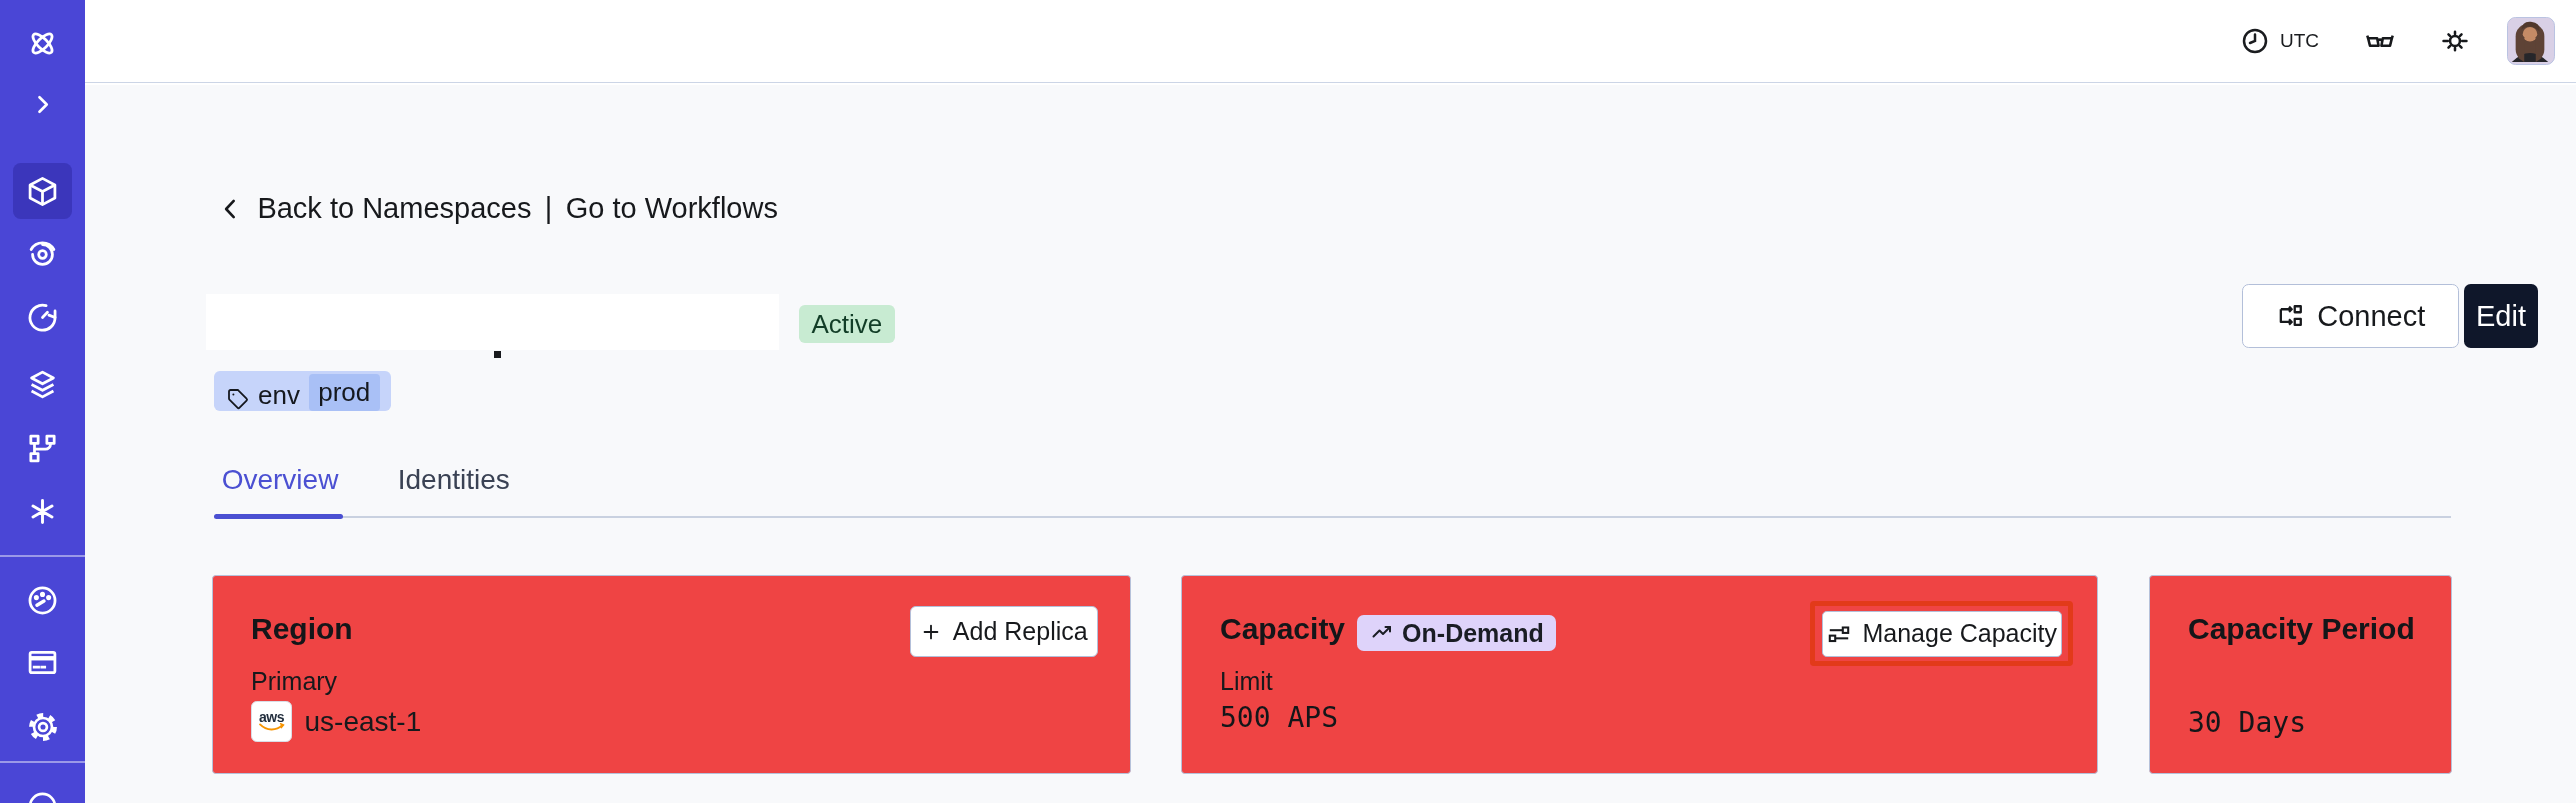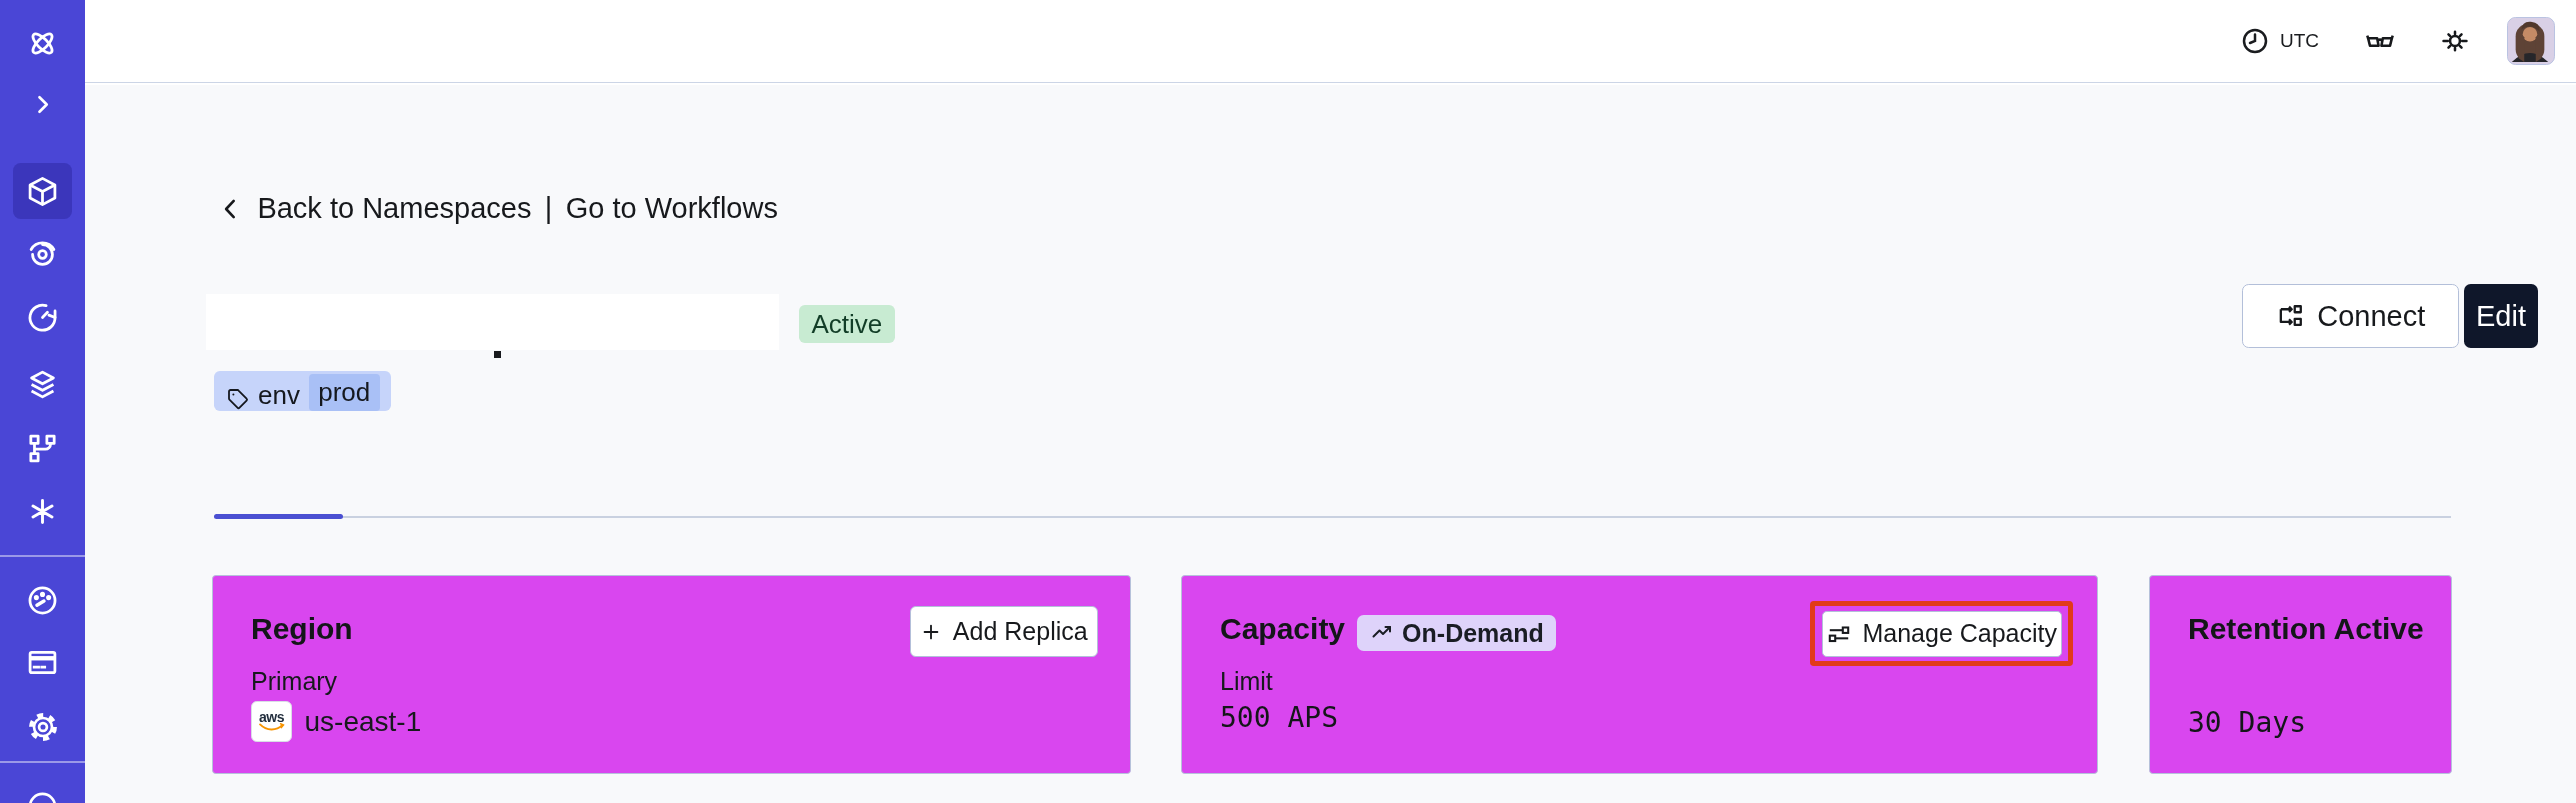--- a/index.html
+++ b/index.html
@@ -42,21 +42,21 @@
     border-radius:6.7px; font-size:29px; color:#17191c; background:#fff; border:1.9px solid #b3bfd9; }
   .btn-connect { width:217px; height:64px; }
   .btn-edit { width:74px; height:64px; background:#0f172a; border:none; color:#fff; }
 
   .tabs { position:absolute; left:129px; top:379px; display:flex; gap:44px; font-size:28px; }
   .tab { padding:0 7.7px; cursor:pointer; color:#3a4254; }
   .tab.active { color:#4b50d2; }
   .tab-underline { position:absolute; left:129px; top:429px; width:129px; height:4.8px; background:#4b50d2; border-radius:2.9px; z-index:2; }
   .tab-divider { position:absolute; left:129px; top:431px; width:2237px; height:1.9px; background:#c9d1e0; }
 
-  .card { position:absolute; top:490px; height:199px; background:#d946ef; border:1.9px solid #b6c2da; border-radius:3.8px; }
+  .card { position:absolute; top:490px; height:199px; background:#ef4444; border:1.9px solid #b6c2da; border-radius:3.8px; }
   .card-region { left:127px; width:919px; }
   .card-capacity { left:1096px; width:917px; }
   .card-retention { left:2064px; width:303px; }
   .card-title { position:absolute; left:38px; top:36px; font-size:30px; font-weight:700; color:#141619; }
   .card-label { position:absolute; left:38px; top:91px; font-size:25px; color:#17191c; }
   .card-value-row { position:absolute; left:38px; top:125px; display:flex; align-items:center; gap:12.5px; font-size:28px; }
   .mono { font-family:"DejaVu Sans Mono", monospace; font-size:28px; color:#141619; }
 
   .aws-badge { width:41px; height:41px; background:#fff; border:1.9px solid #d9dde6; border-radius:5.8px;
     display:flex; flex-direction:column; align-items:center; justify-content:center; }
@@ -232,20 +232,24 @@
         <rect x="15.5" y="3.5" width="5" height="5"></rect>
         <rect x="15.5" y="14" width="5" height="5"></rect>
         <path d="M4 6 H13 M10.8 3.8 L13 6 L10.8 8.2"></path>
         <path d="M4 6 V16.5 H13 M10.8 14.3 L13 16.5 L10.8 18.7"></path>
       </svg>
       <span>Connect</span>
     </button>
     <button class="btn btn-edit">Edit</button>
   </div>
 
+  <div class="tabs">
+    <div class="tab active">Overview</div>
+    <div class="tab">Identities</div>
+  </div>
   <div class="tab-underline"></div>
   <div class="tab-divider"></div>
 
   <section class="card card-region">
     <div class="card-title">Region</div>
     <button class="btn-small btn-add-replica">
       <svg width="22" height="22" viewBox="0 0 24 24" fill="none" stroke="#17191c" stroke-width="2" stroke-linecap="round">
         <path d="M12 5 V19 M5 12 H19"></path>
       </svg>
       <span>Add Replica</span>
@@ -283,18 +287,18 @@
         <span>Manage Capacity</span>
       </button>
     </div>
     <div class="card-label">Limit</div>
     <div class="card-value-row">
       <span class="mono">500 APS</span>
     </div>
   </section>
 
   <section class="card card-retention">
-    <div class="card-title">Retention Active</div>
+    <div class="card-title">Capacity Period</div>
     <div class="retention-value mono">30 Days</div>
   </section>
 
 </main>
 
 
 </body></html>

